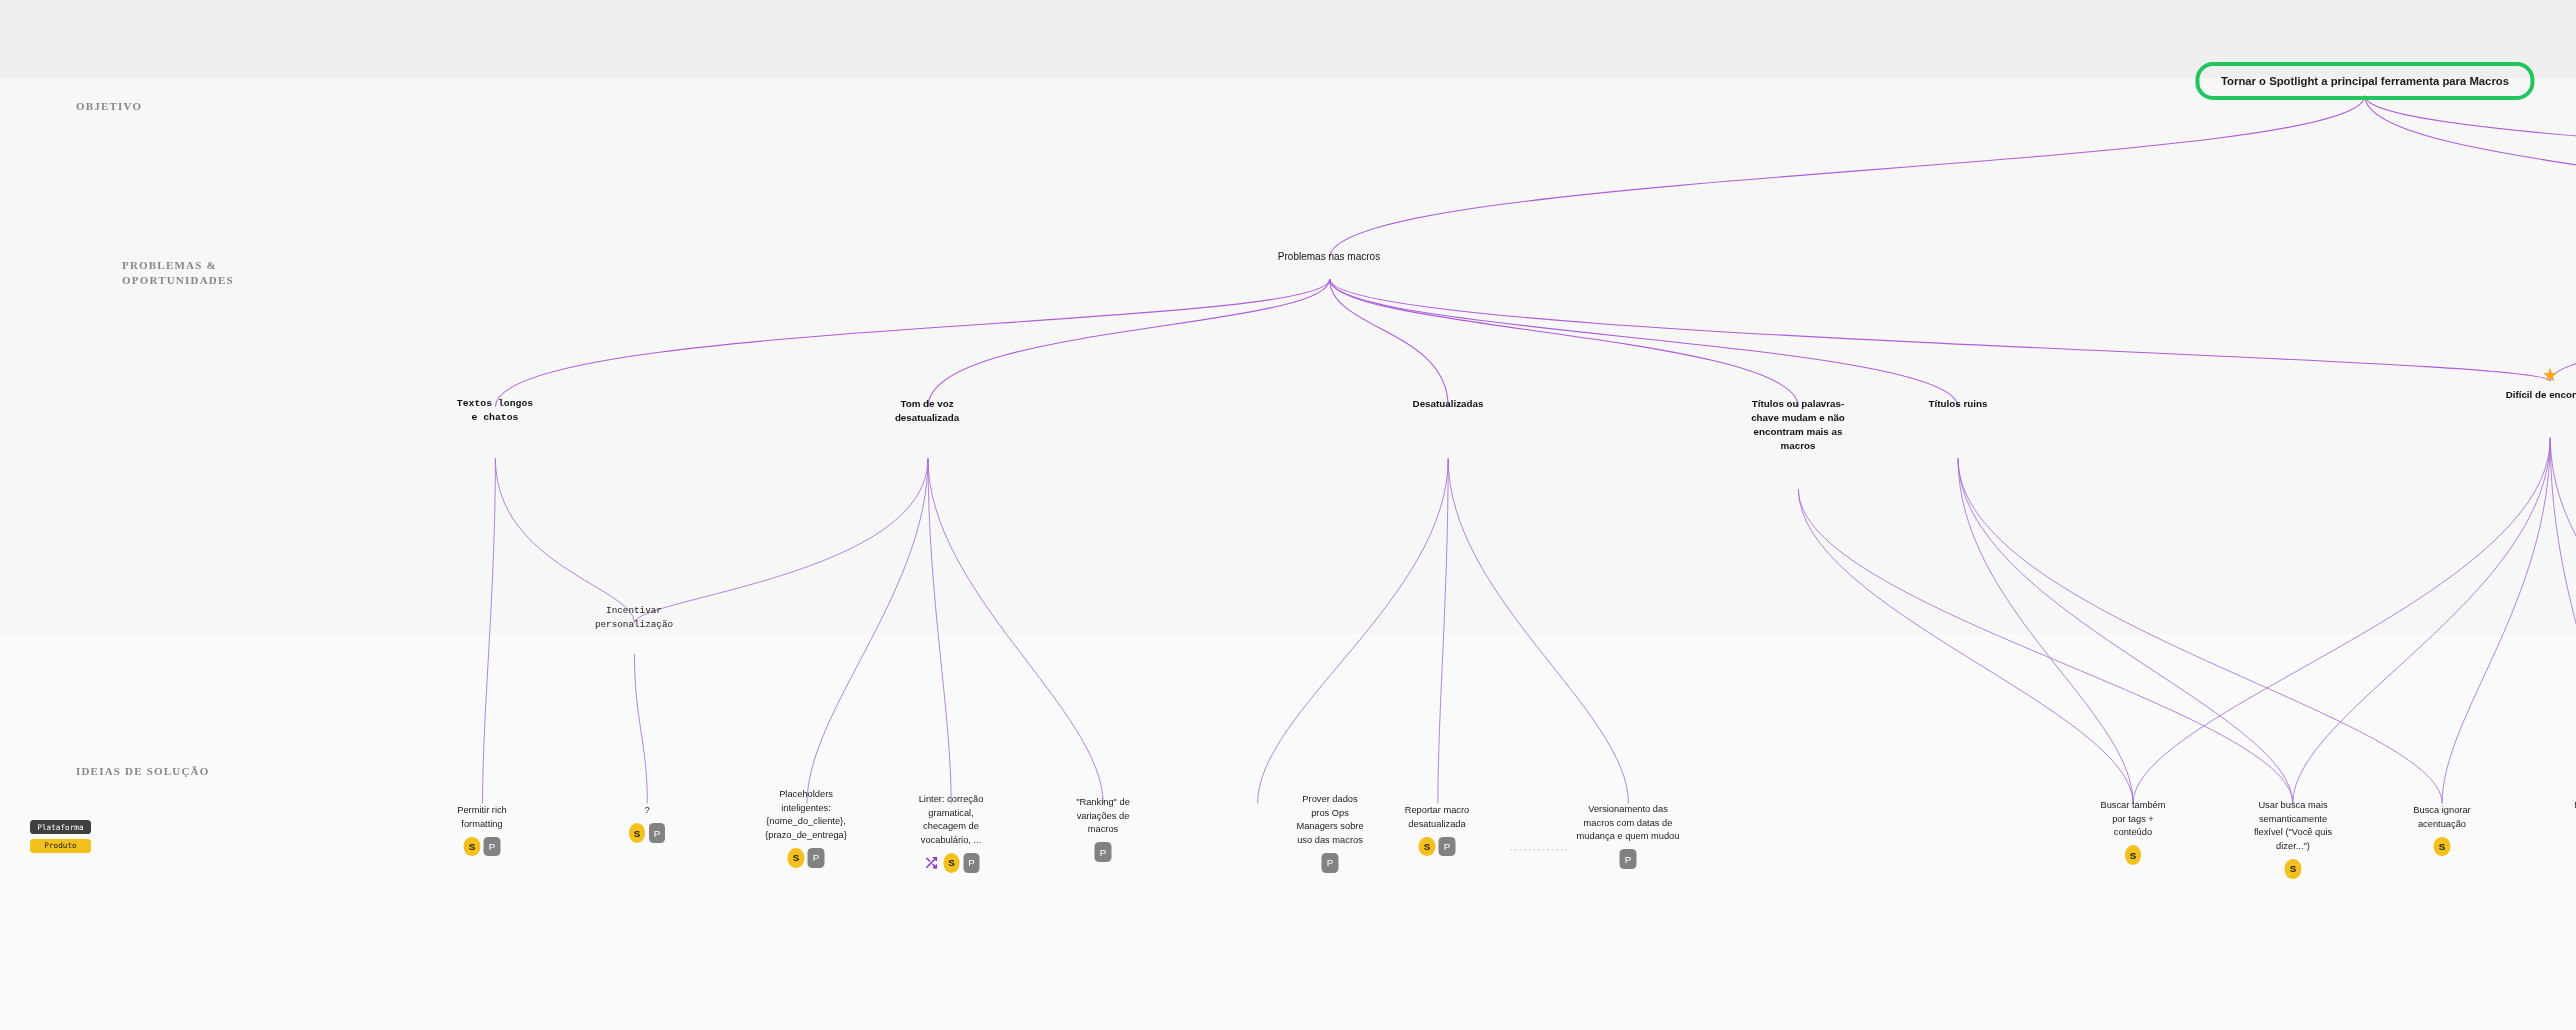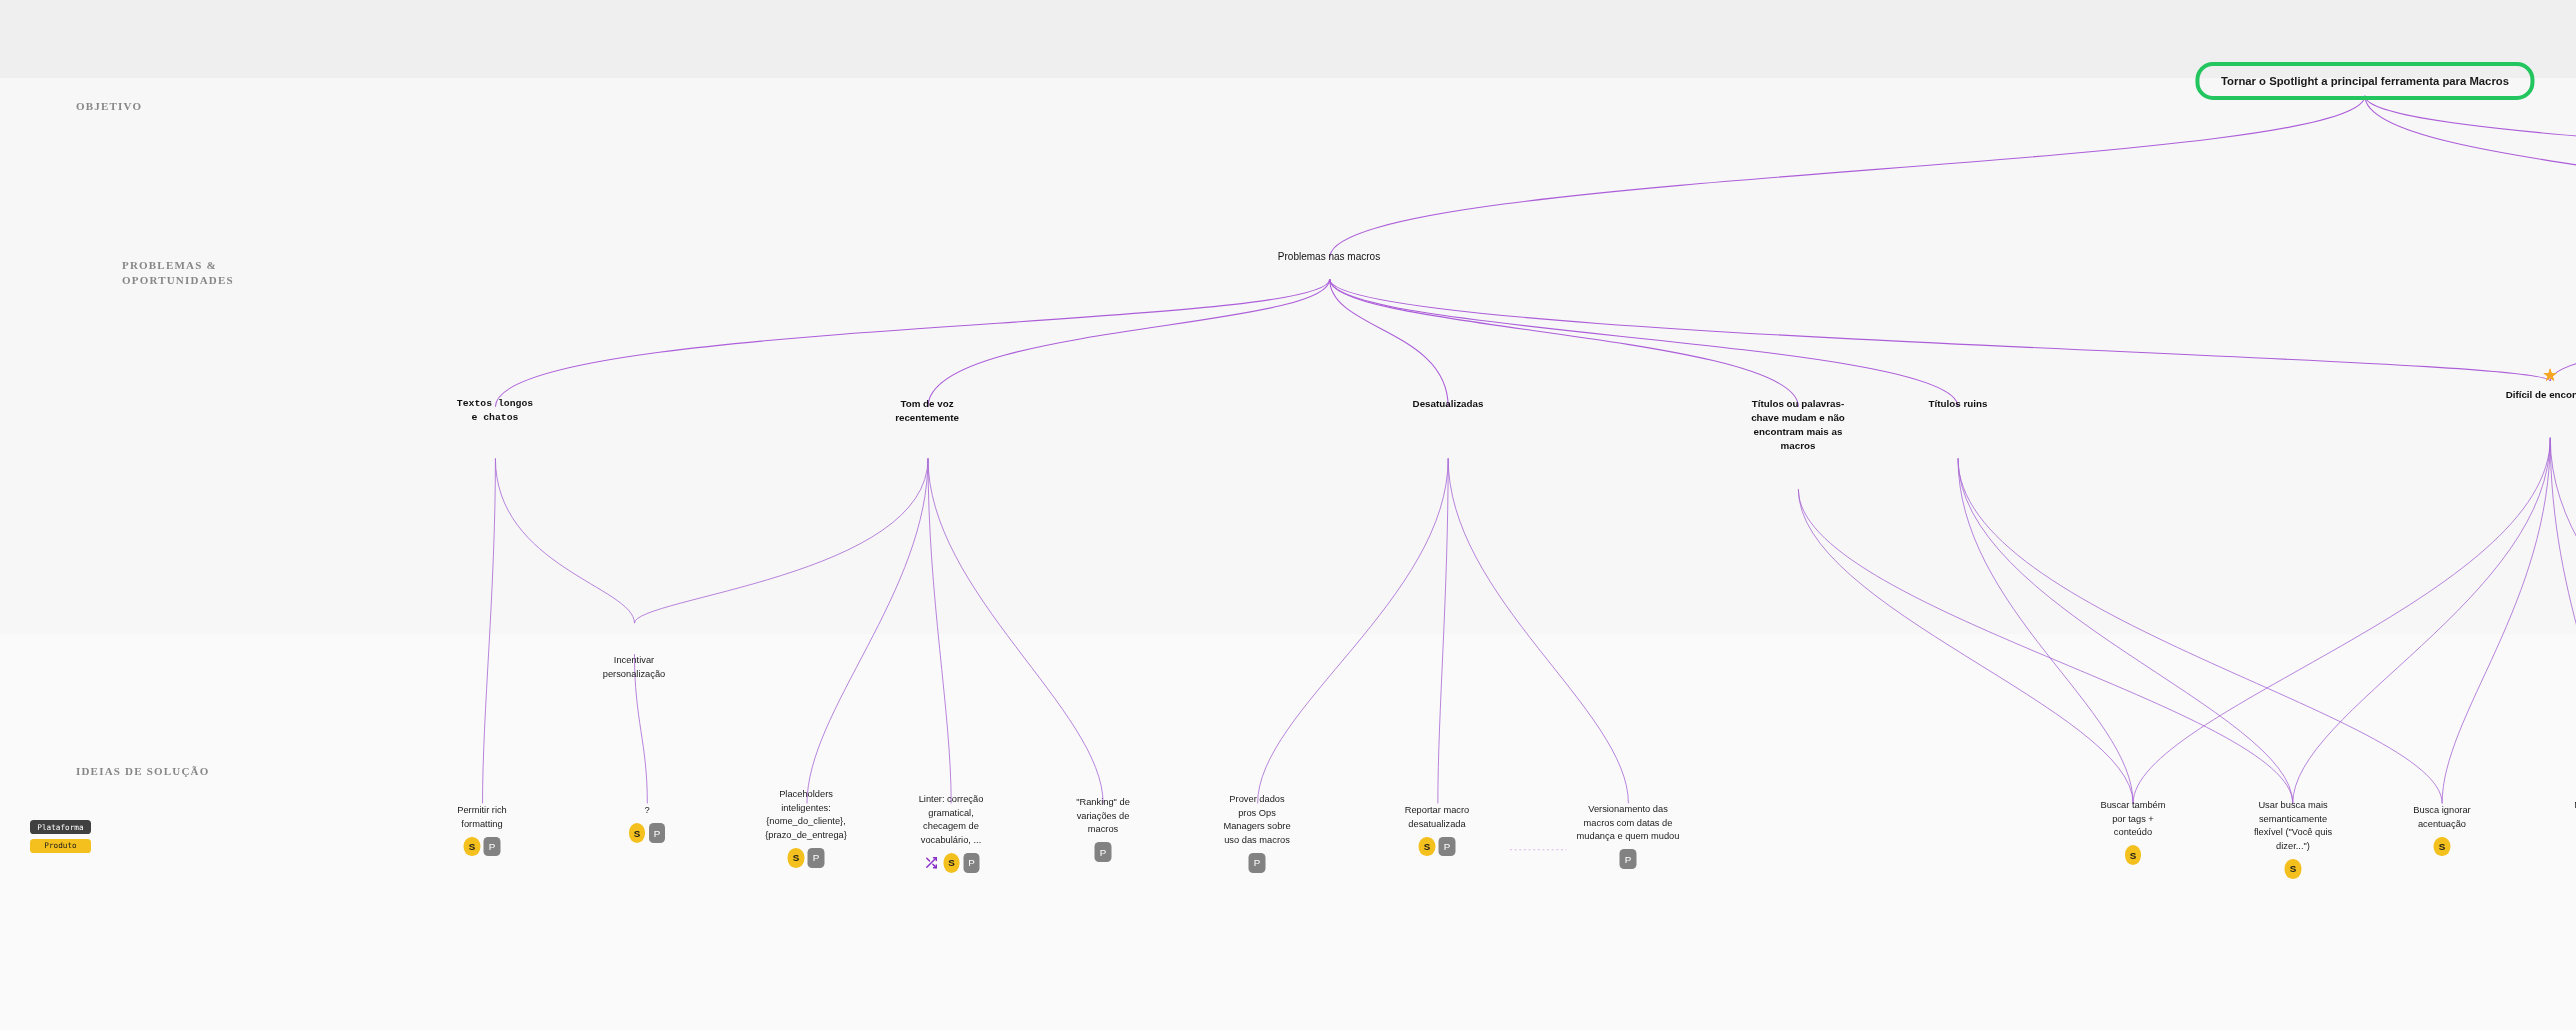--- a/index.html
+++ b/index.html
@@ -207,41 +207,41 @@
   <div class="node node-l2" style="left:1329px; top:251px;">
     <span class="label">Problemas nas macros</span>
   </div>
 
   <div class="node node-l3" style="left:495px; top:397px; width:118px;">
     <span class="label" style="white-space: pre-line; font-family: Liberation Mono, monospace;">Textos longos
 e chatos</span>
   </div>
   <div class="node node-l3" style="left:927px; top:397px; width:129px;">
     <span class="label" style="white-space: pre-line;">Tom de voz
-recentemente</span>
+desatualizada</span>
   </div>
   <div class="node node-l3" style="left:1448px; top:397px; width:139px;">
     <span class="label">Desatualizadas</span>
   </div>
   <div class="node node-l3" style="left:1798px; top:397px; width:129px;">
     <span class="label" style="white-space: pre-line;">Títulos ou palavras-
 chave mudam e não
 encontram mais as
 macros</span>
   </div>
   <div class="node node-l3" style="left:1958px; top:397px; width:108px;">
     <span class="label">Títulos ruins</span>
   </div>
 
   <div class="node node-l3" style="left:2550px; top:367px; width:144px;">
     <span class="star">★</span>
     <span class="label">Difícil de encontrar</span>
   </div>
 
-  <div class="node node-l4" style="left:634px; top:654px; width:98px;">
+  <div class="node node-l4" style="left:634px; top:604px; width:98px;font-family:Liberation Mono, monospace;">
     <span class="label" style="white-space: pre-line;">Incentivar
 personalização</span>
   </div>
 
   <div class="node node-l4" style="left:482px; top:804px; width:93px;text-align:center;">
     <span class="label" style="white-space: pre-line;">Permitir rich
 formatting</span>
     <span class="badges">
       <span class="badge-s">S</span>
       <span class="badge-p">P</span>
@@ -289,21 +289,21 @@
 
   <div class="node node-l4" style="left:1103px; top:796px; width:93px;">
     <span class="label" style="white-space: pre-line;">"Ranking" de
 variações de
 macros</span>
     <span class="badges">
       <span class="badge-p">P</span>
     </span>
   </div>
 
-  <div class="node node-l4" style="left:1257px; top:793px; width:93px;">
+  <div class="node node-l4" style="left:1330px; top:793px; width:93px;">
     <span class="label" style="white-space: pre-line;">Prover dados
 pros Ops
 Managers sobre
 uso das macros</span>
     <span class="badges">
       <span class="badge-p">P</span>
     </span>
   </div>
 
   <div class="node node-l4" style="left:1437px; top:804px; width:103px;">

